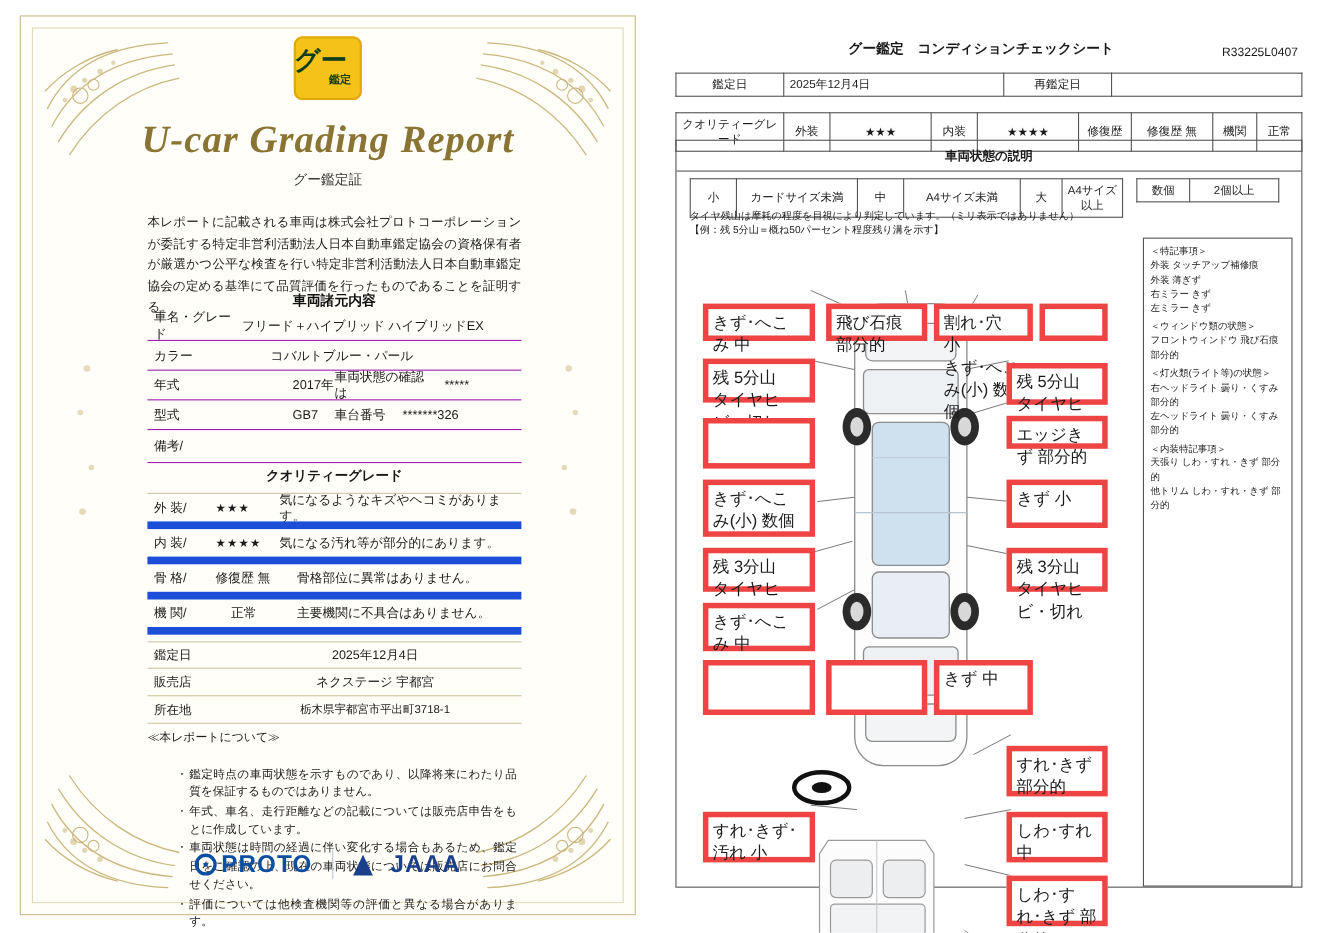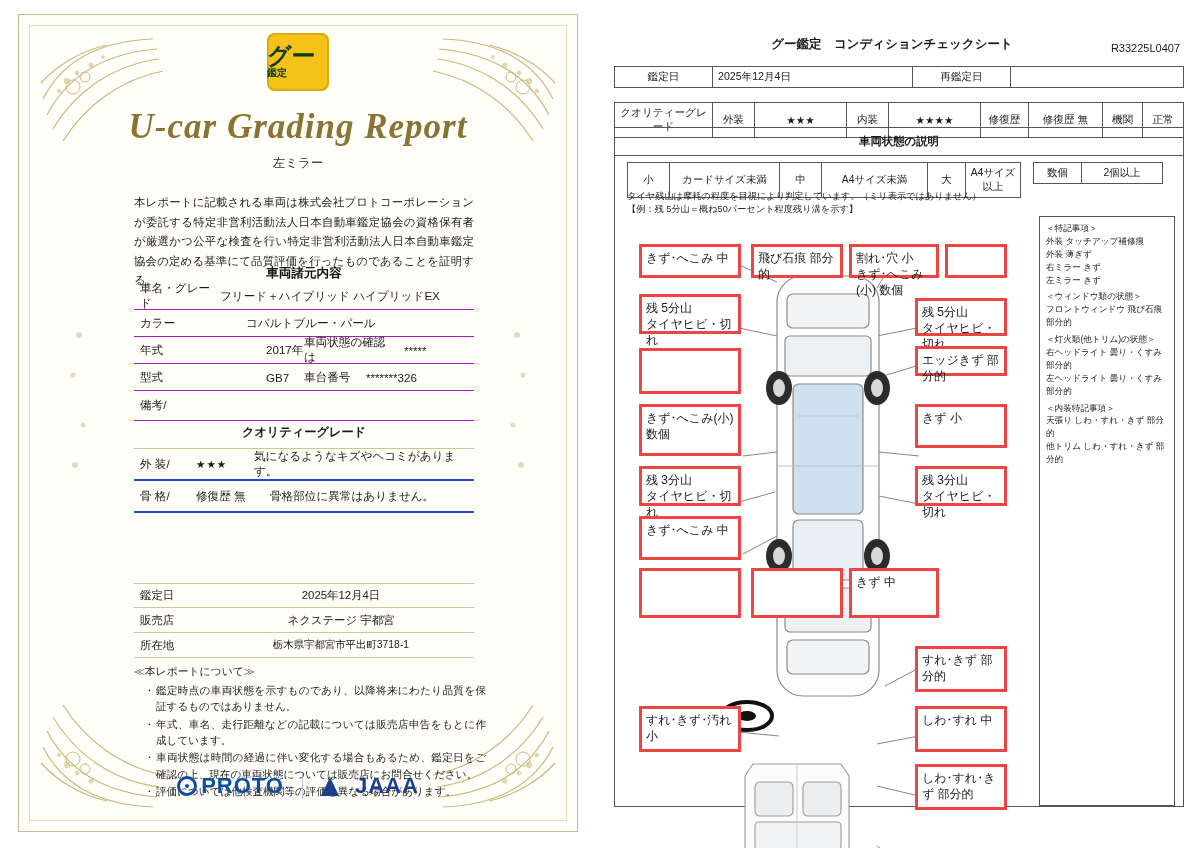--- a/index.html
+++ b/index.html
@@ -25,21 +25,21 @@
 
   .goo-badge {
     position:absolute; left:50%; top:18px; transform:translateX(-50%);
     width:62px; height:58px; border-radius:8px;
     background:#f5c21a;
     box-shadow:0 0 0 2px #e0a90d inset;
     display:flex; flex-direction:column; align-items:flex-start; justify-content:center;
     color:#0f3d1e; font-weight:bold;
   }
   .goo-badge .g1 { font-size:24px; line-height:22px; }
-  .goo-badge .g2 { font-size:10px; line-height:12px; letter-spacing:0px; }
+  .goo-badge .g2 { font-size:10px; line-height:12px; letter-spacing:0px;padding-left:32px; }
 
   .cert-title {
     position:absolute; left:0; right:0; top:92px; text-align:center;
     font-family:"Liberation Serif", serif;
     font-style:italic; font-weight:bold;
     font-size:35px; color:#8a7433;
     letter-spacing:1px;
   }
   .cert-sub {
     position:absolute; left:0; right:0; top:140px; text-align:center;
@@ -57,35 +57,35 @@
   }
 
   .spec { position:absolute; left:115px; top:268px; width:340px; }
   .spec .r { display:flex; align-items:center; border-bottom:1px solid #a21caf; height:27px; }
   .spec .k { width:86px; font-size:11.6px; padding-left:6px; }
   .spec .v { font-size:11.6px; }
   .spec .k2 { width:74px; font-size:11.6px; text-align:left; }
 
   .grade { position:absolute; left:115px; top:404px; width:340px; }
   .grade .hdr { text-align:center; font-size:12.2px; font-weight:bold; padding:5px 0 7px; border-bottom:1px solid #cfc4a2; }
-  .grade .r { display:flex; align-items:center; height:32px; border-bottom:2px solid #1d4ed8; font-size:11.6px; }
+  .grade .r { display:flex; align-items:center; height:32px; border-bottom:7px solid #1d4ed8; font-size:11.6px; }
   .grade .k { width:62px; padding-left:6px; }
   .grade .stars { width:58px; letter-spacing:1px; font-size:10.5px; }
   .grade .mid { width:74px; }
   .grade .txt { flex:1; }
 
   .footer-tbl { position:absolute; left:115px; top:568px; width:340px; }
   .footer-tbl .r { display:flex; height:25px; align-items:center; border-bottom:1px solid #cfc4a2; font-size:11.4px; }
   .footer-tbl .r:first-child { border-top:1px solid #cfc4a2; }
   .footer-tbl .k { width:74px; padding-left:6px; }
   .footer-tbl .v { flex:1; text-align:center; }
 
   .notes { position:absolute; left:115px; top:648px; width:352px; font-size:10.6px; line-height:1.55; }
   .notes .nh { font-size:10.8px; margin-bottom:2px; }
-  .notes ul { margin:0; padding-left:12px; list-style:none; }
+  .notes ul { margin:16px; padding-left:12px; list-style:none; }
   .notes li { position:relative; padding-left:10px; margin-bottom:1px; text-align:justify; }
   .notes li:before { content:"・"; position:absolute; left:-2px; top:0; }
 
   .logos { position:absolute; left:0; right:0; bottom:32px; display:flex; align-items:center; justify-content:center; gap:18px; }
   .proto { display:flex; align-items:center; gap:4px; color:#0b4ea2; font-weight:bold; font-size:22px; letter-spacing:1px; }
   .proto-ring { width:20px; height:20px; border-radius:50%; border:3px solid #0b4ea2; display:inline-block; position:relative; }
   .proto-ring:after { content:""; position:absolute; left:5px; top:5px; width:4px; height:4px; background:#0b4ea2; border-radius:50%; }
   .jaaa { display:flex; align-items:center; gap:16px; color:#1b3f8b; font-weight:bold; font-size:22px; letter-spacing:1px;}
   .jaaa-mark { width:0; height:0; border-left:9px solid transparent; border-right:9px solid transparent; border-bottom:19px solid #1b3f8b; }
   .logo-div { width:1px; height:26px; background:#b9c4d8; }
@@ -110,21 +110,21 @@
   .countbar td { border:1px solid #555; font-size:10.4px; padding:3px 4px; text-align:center; }
 
   .tirenote { position:absolute; left:12px; top:62px; width:520px; font-size:9.2px; line-height:1.45; }
 
   .rpanel { position:absolute; right:8px; top:88px; width:136px; height:590px; border:1px solid #555; padding:5px 6px; font-size:8.6px; line-height:1.5; }
   .rpanel .h { font-size:8.6px; margin-top:4px; }
   .rpanel .h:first-child { margin-top:0; }
 
   .diagram { position:absolute; left:12px; top:88px; width:386px; height:700px; }
 
-  .cbox { position:absolute; border:3px solid #ef4444; background:#fff; font-size:12px; line-height:1.35; padding:3px 4px; }
+  .cbox { position:absolute; border:5px solid #ef4444; background:#fff; font-size:15px; line-height:1.35; padding:3px 4px;margin-top:32px; }
 
   .bottom-note { position:absolute; left:14px; bottom:14px; font-size:10.2px; font-weight:bold; }
 
   .car-svg { position:absolute; left:0; top:0; }
 </style>
 </head>
 <body>
 
 <div class="page">
 
@@ -238,21 +238,21 @@
         </g>
       </svg>
     </div>
 
     <div class="goo-badge">
       <div class="g1">グー</div>
       <div class="g2">鑑定</div>
     </div>
 
     <div class="cert-title">U-car Grading Report</div>
-    <div class="cert-sub">左ミラー</div>
+    <div class="cert-sub">グー鑑定証</div>
 
     <div class="cert-para">本レポートに記載される車両は株式会社プロトコーポレーションが委託する特定非営利活動法人日本自動車鑑定協会の資格保有者が厳選かつ公平な検査を行い特定非営利活動法人日本自動車鑑定協会の定める基準にて品質評価を行ったものであることを証明する。</div>
 
     <div class="sec-title" style="top:250px;">車両諸元内容</div>
 
     <div class="spec">
       <div class="r">
         <div class="k">車名・グレード</div>
         <div class="v">フリード＋ハイブリッド ハイブリッドEX</div>
       </div>
@@ -279,23 +279,33 @@
     </div>
 
     <div class="grade">
       <div class="hdr">クオリティーグレード</div>
       <div class="r">
         <div class="k">外 装/</div>
         <div class="stars">★★★</div>
         <div class="txt">気になるようなキズやヘコミがあります。</div>
       </div>
       <div class="r">
+        <div class="k">内 装/</div>
+        <div class="stars">★★★★</div>
+        <div class="txt">気になる汚れ等が部分的にあります。</div>
+      </div>
+      <div class="r">
         <div class="k">骨 格/</div>
         <div class="mid">修復歴 無</div>
         <div class="txt">骨格部位に異常はありません。</div>
+      </div>
+      <div class="r">
+        <div class="k">機 関/</div>
+        <div class="mid" style="padding-left:14px;">正常</div>
+        <div class="txt">主要機関に不具合はありません。</div>
       </div>
     </div>
 
     <div class="footer-tbl">
       <div class="r">
         <div class="k">鑑定日</div>
         <div class="v">2025年12月4日</div>
       </div>
       <div class="r">
         <div class="k">販売店</div>
@@ -391,21 +401,21 @@
       </div>
 
       <div class="rpanel">
         <div class="h">＜特記事項＞</div>
         <div>外装 タッチアップ補修痕</div>
         <div>外装 薄ぎず</div>
         <div>右ミラー きず</div>
         <div>左ミラー きず</div>
         <div class="h">＜ウィンドウ類の状態＞</div>
         <div>フロントウィンドウ 飛び石痕 部分的</div>
-        <div class="h">＜灯火類(他トリム)の状態＞</div>
+        <div class="h">＜灯火類(ライト等)の状態＞</div>
         <div>右ヘッドライト 曇り・くすみ 部分的</div>
         <div>左ヘッドライト 曇り・くすみ 部分的</div>
         <div class="h">＜内装特記事項＞</div>
         <div>天張り しわ・すれ・きず 部分的</div>
         <div>他トリム しわ・すれ・きず 部分的</div>
       </div>
 
       <div class="diagram">
         <svg class="car-svg" width="386" height="700" viewBox="0 0 386 700">
 

